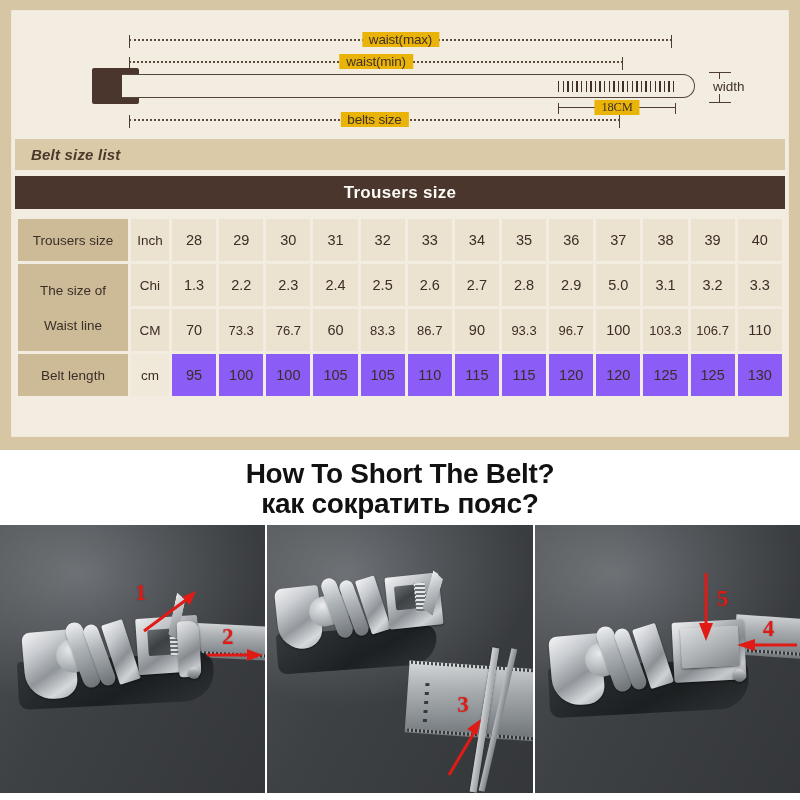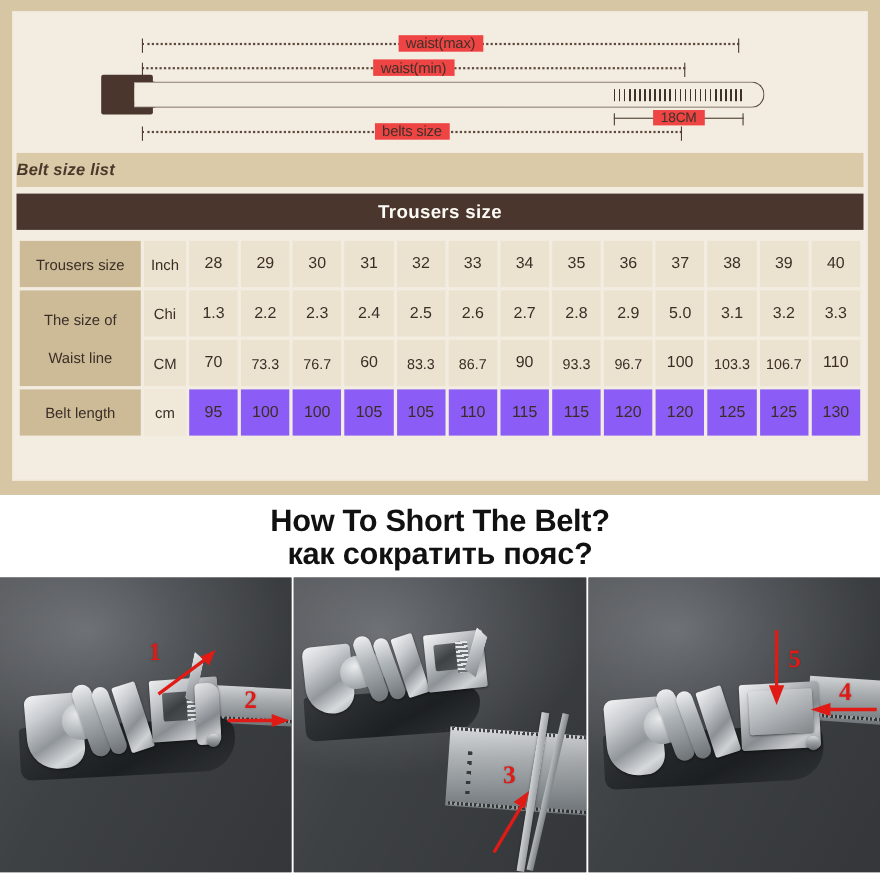--- a/index.html
+++ b/index.html
@@ -44,21 +44,21 @@
     width:1px; height:13px;
     background:#4e3d30;
   }
   .dim::before { left:0; }
   .dim::after  { right:0; }
   .dim-label {
     position:absolute;
     top:-9px;
     left:50%;
     transform:translateX(-50%);
-    background:#ef4444;
+    background:#eab308;
     padding:0 7px;
     font-size:13.5px;
     color:#3f3129;
     white-space:nowrap;
     letter-spacing:-0.2px;
   }
 
   #dim-waist-max { left:117px; right:116px; top:28px; }
   #dim-waist-min { left:117px; right:165px; top:50px; }
   #dim-belts-size{ left:117px; right:168px; top:108px;text-align:right; }
@@ -98,21 +98,21 @@
     position:absolute;
     left:546px; top:96px;
     width:118px; height:1px;
     border-top:1.5px solid #4e3d30;
   }
   #dim-18cm::before, #dim-18cm::after {
     content:""; position:absolute; top:-5px;
     width:1px; height:11px; background:#4e3d30;
   }
   #dim-18cm::before{left:0;} #dim-18cm::after{right:0;}
-  #dim-18cm .dim-label { font-size:12.5px; top:-8px; }
+  #dim-18cm .dim-label { font-size:12.5px; top:-8px;font-family:Liberation Serif, serif; }
 
   #width-group {
     position:absolute;
     left:692px; top:58px;
     width:74px; height:38px;
   }
   #width-tick-top, #width-tick-bottom {
     position:absolute; left:5px;
     width:22px; height:0;
     border-top:1.5px solid #4e3d30;
@@ -128,20 +128,21 @@
     background:#f3ece0; padding:0 2px;
     font-size:13.5px; color:#3f3129;
   }
 
   
   #belt-size-list-bar {
     height:31px;
     margin:0 3px;
     background:#dbcaa7;
     display:flex; align-items:center;
+    padding-left:16px;
   }
   #belt-size-list-bar span {
     font-style:italic; font-weight:bold;
     font-size:15px; color:#4a382c;
     letter-spacing:0.2px;
   }
 
   
   #trousers-size-header {
     height:33px;
@@ -305,20 +306,26 @@
 
       <div id="belt-buckle"></div>
       <div id="belt-buckle-nose"></div>
       <div id="belt-strap"></div>
       <div id="belt-holes"></div>
 
       <div id="dim-18cm">
         <span class="dim-label">18CM</span>
       </div>
 
+      <div id="width-group">
+        <div id="width-tick-top"></div>
+        <div id="width-stem"></div>
+        <div id="width-tick-bottom"></div>
+        <span id="width-label">width</span>
+      </div>
 
       <div class="dim" id="dim-belts-size">
         <span class="dim-label">belts size</span>
       </div>
     </div>
 
     <div id="belt-size-list-bar">
       <span>Belt size list</span>
     </div>
 

